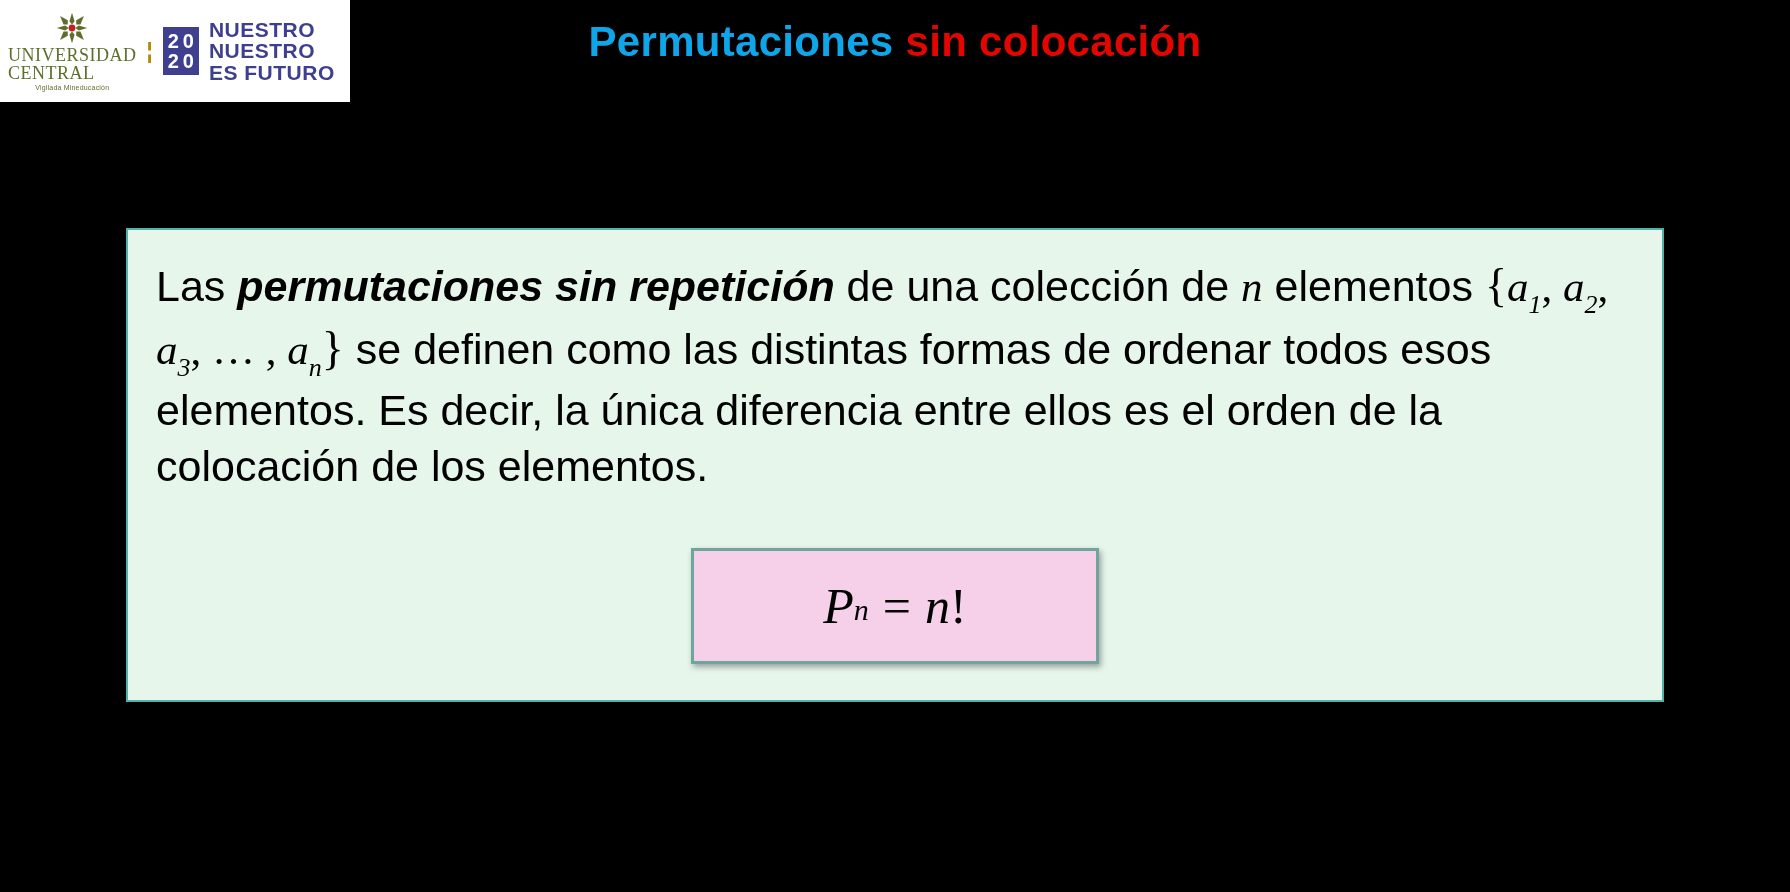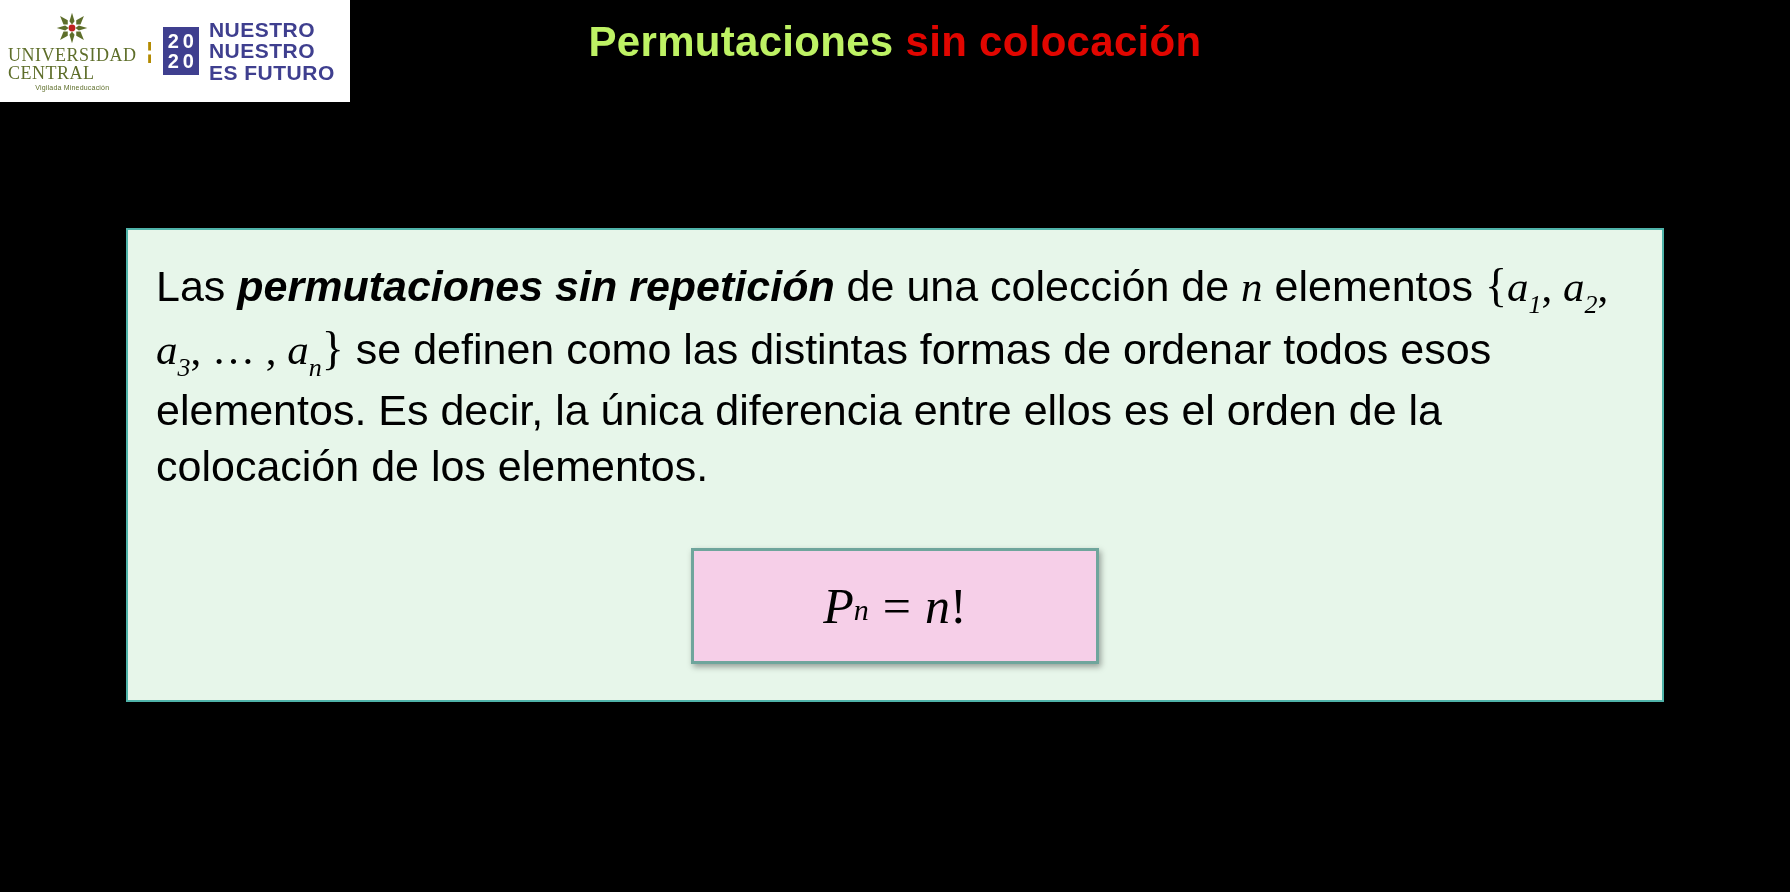--- a/index.html
+++ b/index.html
@@ -16,21 +16,21 @@
   .uc-sub   { font-size:7px; color:#5e6e2a; letter-spacing:0.2px;}
   .sep      { color:#b38a00; font-weight:700; font-size:22px; line-height:0.6; }
   .yr       { background:#3f3f8f; color:#fff; display:grid;
               grid-template-columns:auto auto; grid-template-rows:auto auto;
               padding:4px 5px; font-weight:700; font-size:20px; line-height:1; gap:0 4px;}
   .campaign { font-family:"Arial Black",Arial,sans-serif; font-weight:900;
               font-size:21px; letter-spacing:0.5px; line-height:1.02; color:#3f3f8f;}
   
   .title { position:absolute; top:18px; left:0; width:100%; text-align:center;
            font-size:42px; font-weight:700; letter-spacing:0.3px; }
-  .title .t1 { color:#bef264; }
+  .title .t1 { color:#0ea5e9; }
   .title .t2 { color:#e10600; }
   
   .defbox { position:absolute; left:126px; top:228px; width:1538px; height:474px;
             background:#e7f6ea; border:2px solid #4fb3a9;
             box-shadow: 4px 6px 10px rgba(0,0,0,0.45);
             padding:26px 28px 20px 28px; }
   .deftext { font-size:43px; line-height:1.30; color:#000; }
   .deftext .lead { font-style:italic; font-weight:700; }
   .mi     { font-family:"Cambria Math","Times New Roman",serif; font-style:italic; }
   .setexp { font-family:"Cambria Math","Times New Roman",serif; }

